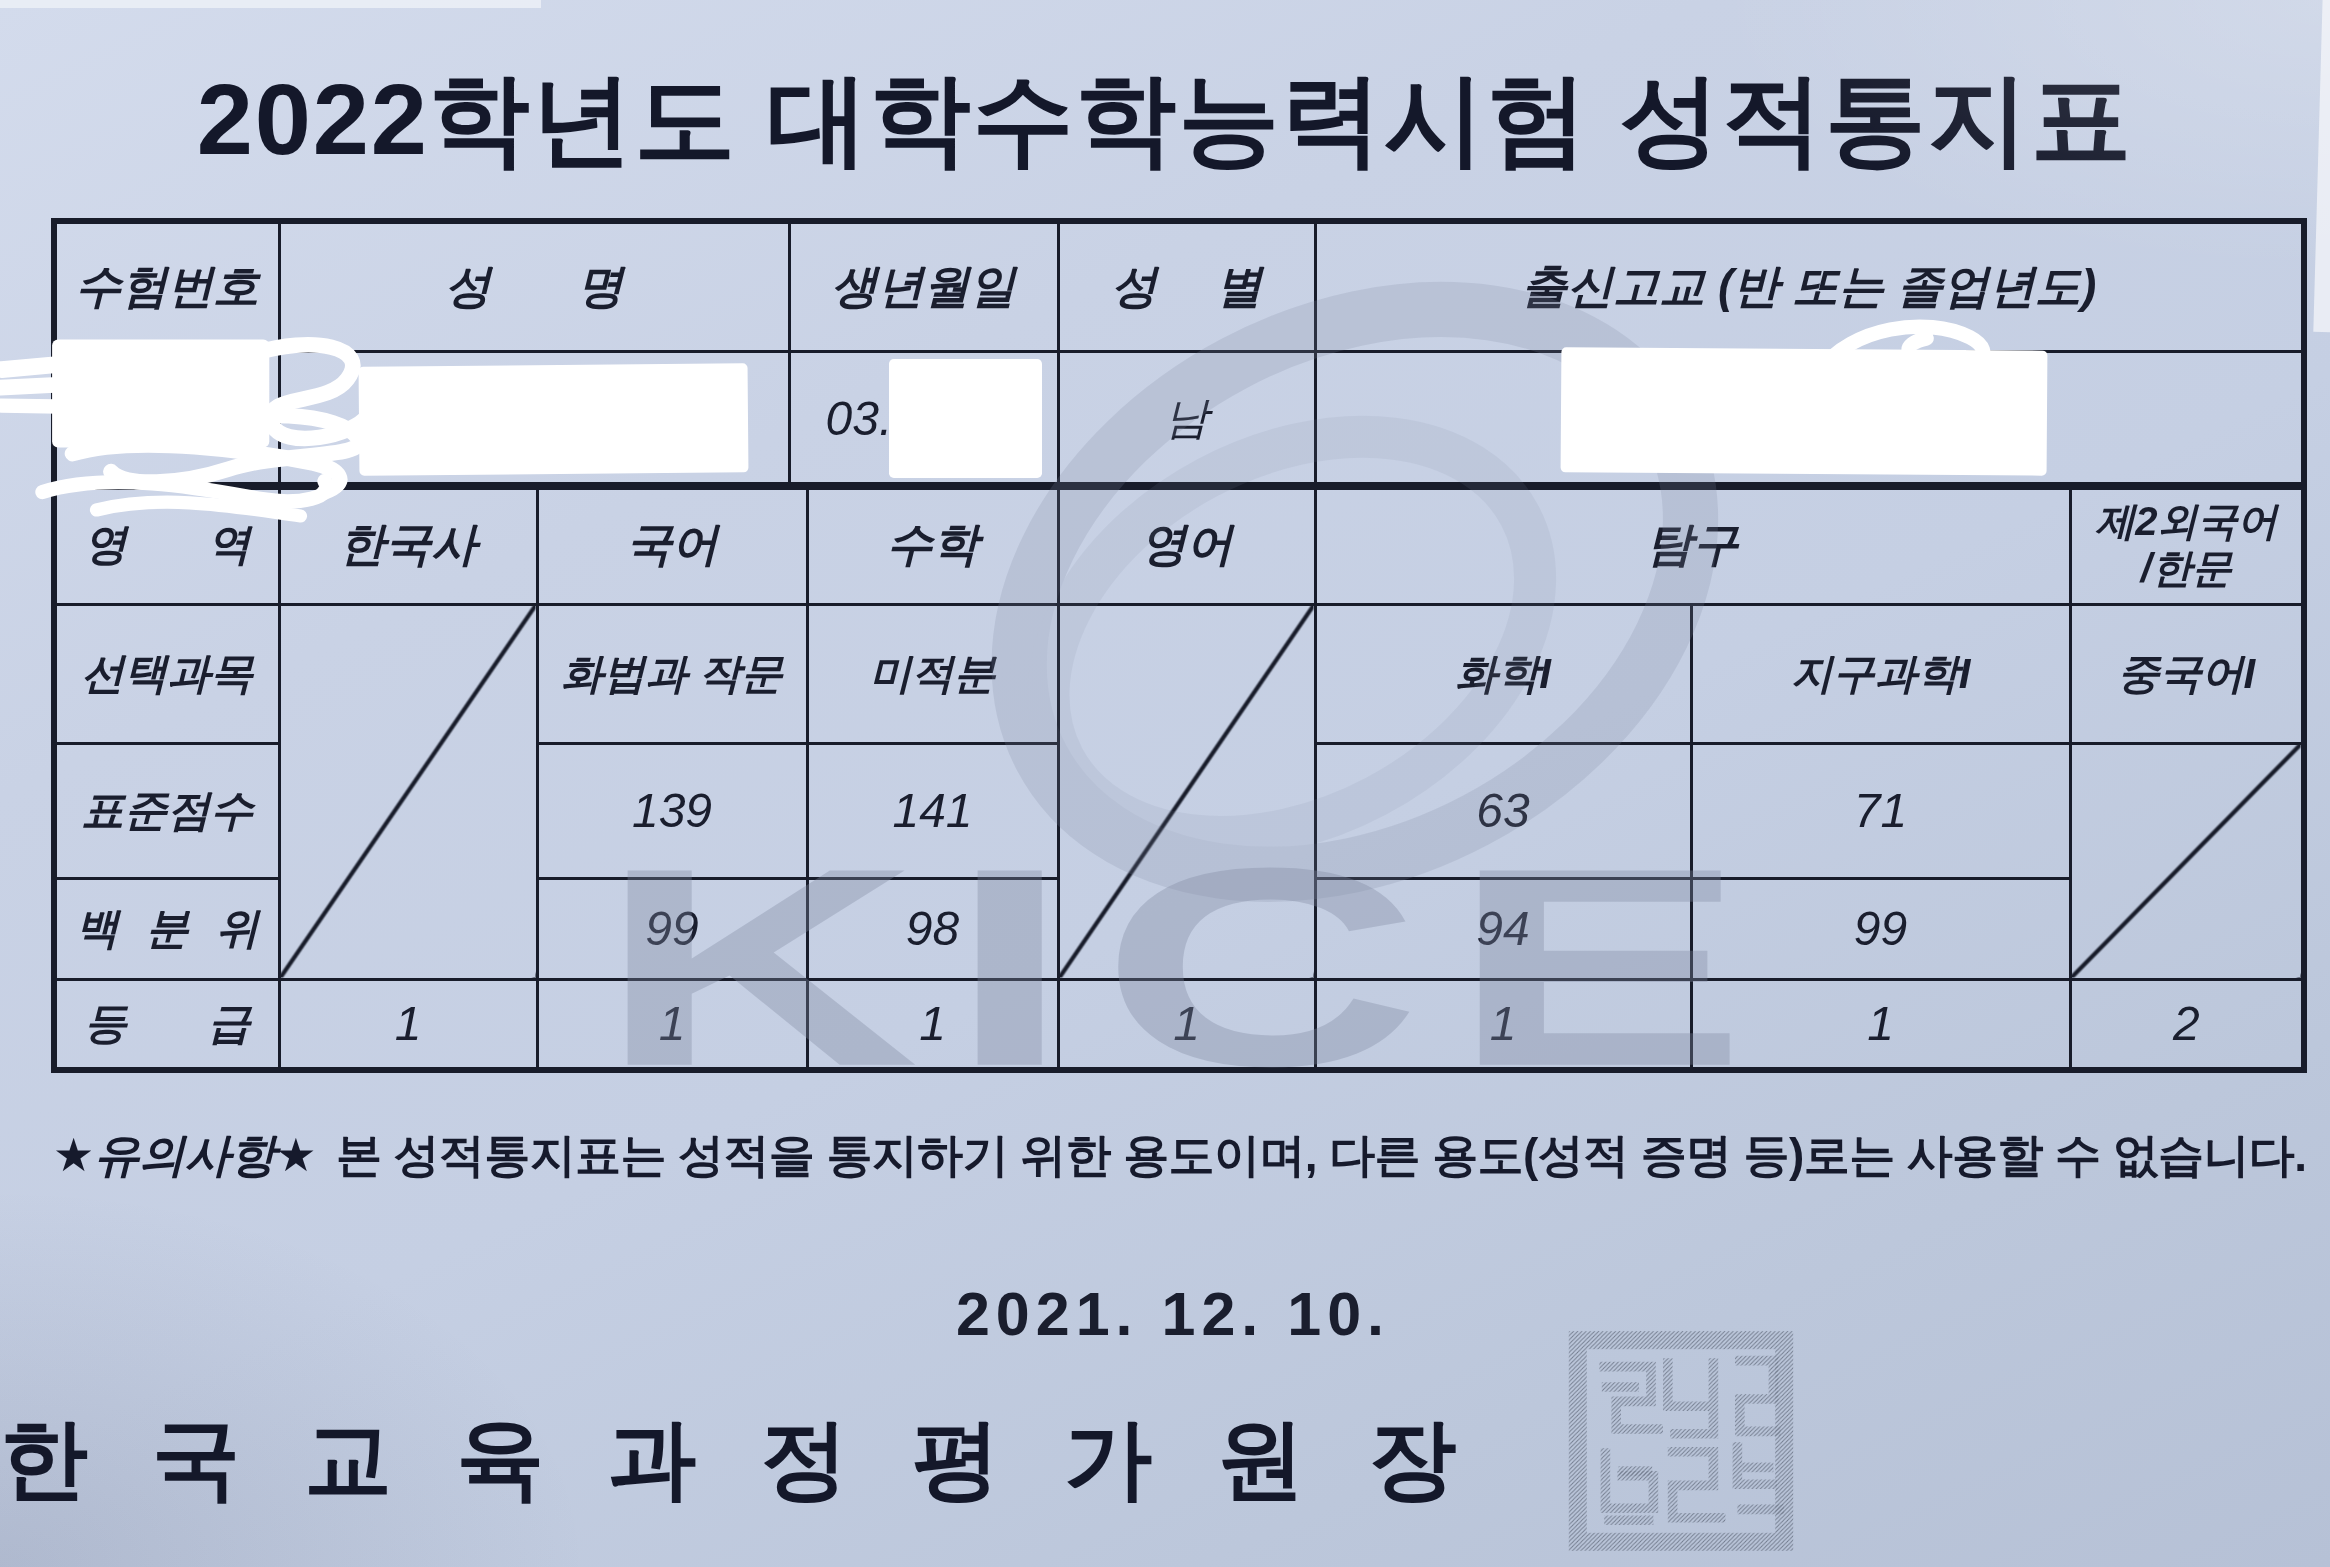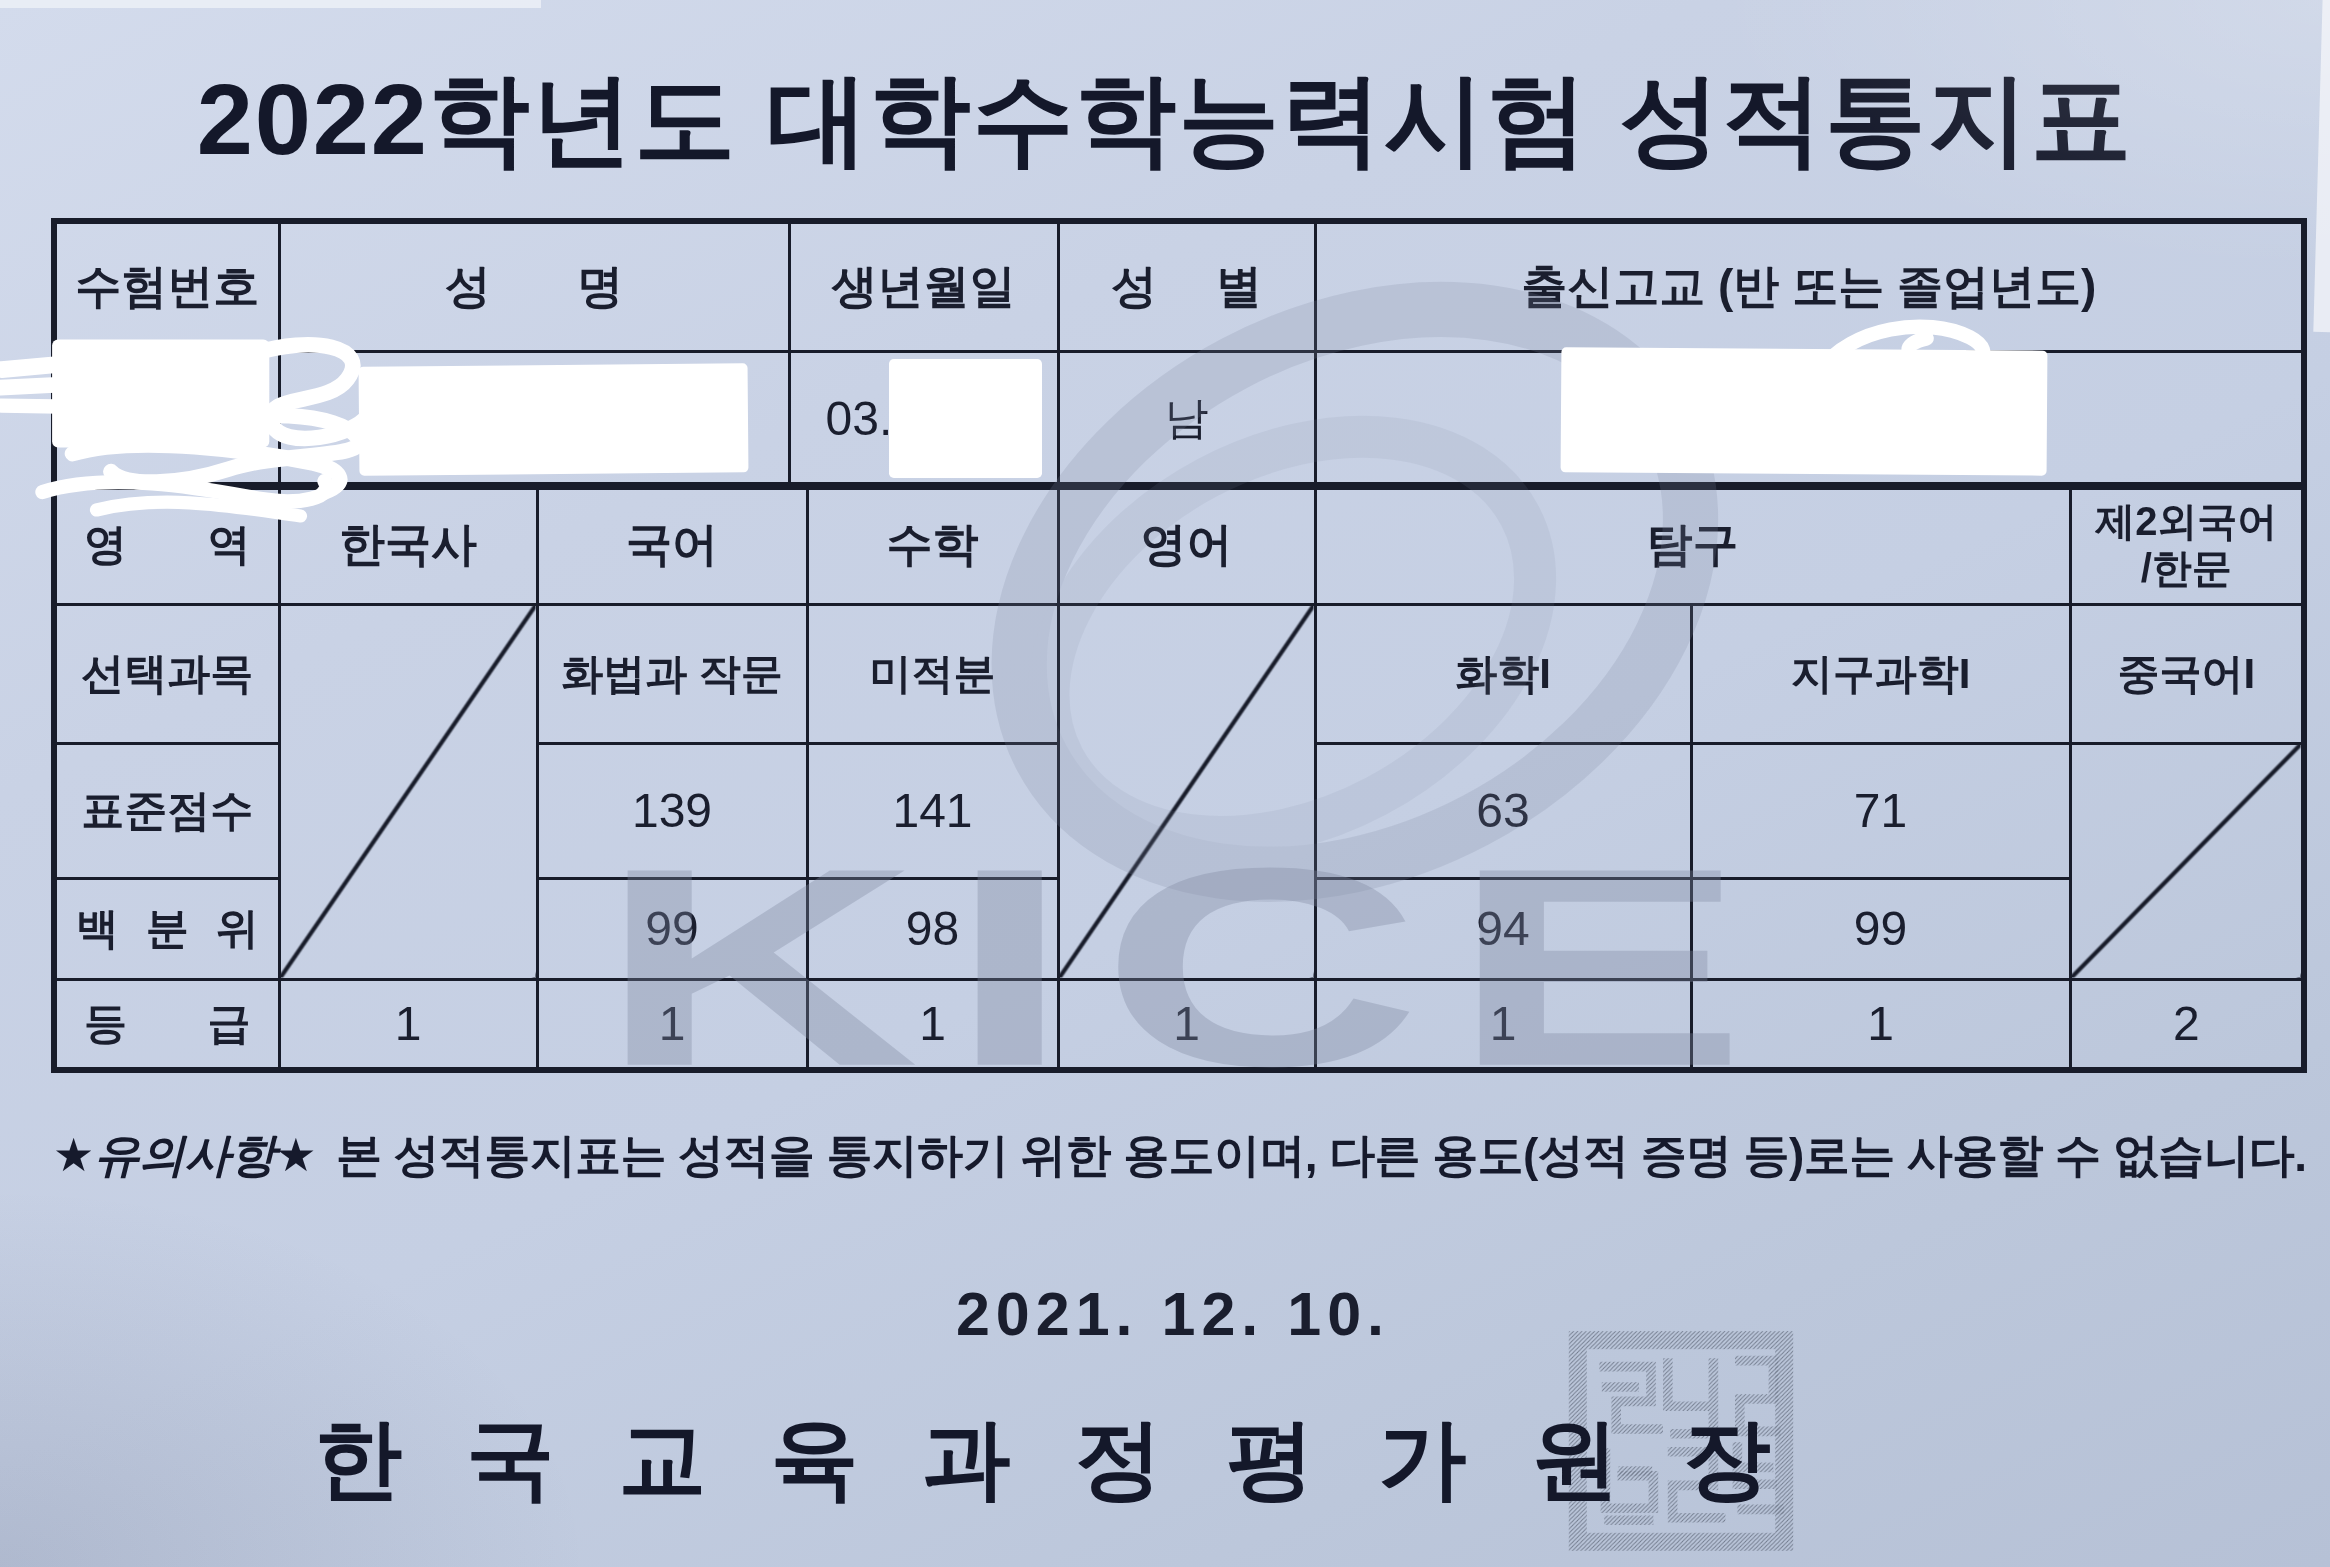--- a/index.html
+++ b/index.html
@@ -30,21 +30,21 @@
 
   
   .wm{position:absolute; inset:0; z-index:3; pointer-events:none;}
 
   
   table{border-collapse:collapse; table-layout:fixed; position:absolute; left:51px;
         background:transparent; z-index:2;}
   #info-table{top:218px; width:2250px;}
   #score-table{top:482px; width:2250px;padding-left:22px;}
   td,th{border:3.6px solid var(--ink); text-align:center; vertical-align:middle;
-        padding:0; overflow:hidden; font-weight:700; color:#1a1e2e;}
+        padding:0; overflow:hidden; font-weight:700; color:#1a1e2e;font-style:italic;}
   table{border:6.6px solid var(--ink);}
   th{font-size:46px;}
   td{font-size:48px; font-weight:500;}
   .subject{font-size:42px; font-weight:600;}
   .rowlabel{font-size:43px;}
   .ws-xl{word-spacing:1.6em;}
   .ws-l{word-spacing:1.0em;margin-left:40px;}
   .ws-m{word-spacing:.35em;}
   .two-line span{display:block; line-height:1.18;}
   .birth-cell{text-align:left; padding-left:35px; font-size:48px;}
@@ -58,21 +58,21 @@
     position:absolute; left:53px; top:1125px; width:2235px; z-index:2;
     font-size:46px; font-weight:700; color:#161a2c; white-space:nowrap; letter-spacing:-0.6px;
   }
   .notice .lbl{margin-right:20px;font-style:italic;}
   .issue-date{
     position:absolute; left:8px; top:1279px; width:100%; z-index:2;
     text-align:center; font-size:61px; font-weight:600; letter-spacing:6px; color:#1a1e2e;
   }
   .issuer{
     position:absolute; left:0; top:1400px; width:2085px; z-index:6;
-    text-align:center; font-size:88px; font-weight:700; word-spacing:.45em; color:#14182a;
+    text-align:left; font-size:88px; font-weight:700; word-spacing:.45em; color:#14182a;
   }
   .redaction{position:absolute; background:var(--redaction); z-index:5; border-radius:4.8px;}
   #name-redaction{left:359px; top:365px; width:389px; height:109px; transform:rotate(-.5deg);}
   #birth-redaction{left:889px; top:359px; width:153px; height:119px;}
   #school-redaction{left:1561px; top:349px; width:486px; height:125px; transform:rotate(.4deg);}
   .scribble{position:absolute; z-index:5; pointer-events:none;}
   #seal{position:absolute; left:1567px; top:1329px; z-index:4; opacity:.92;}
 </style>
 </head>
 <body>

